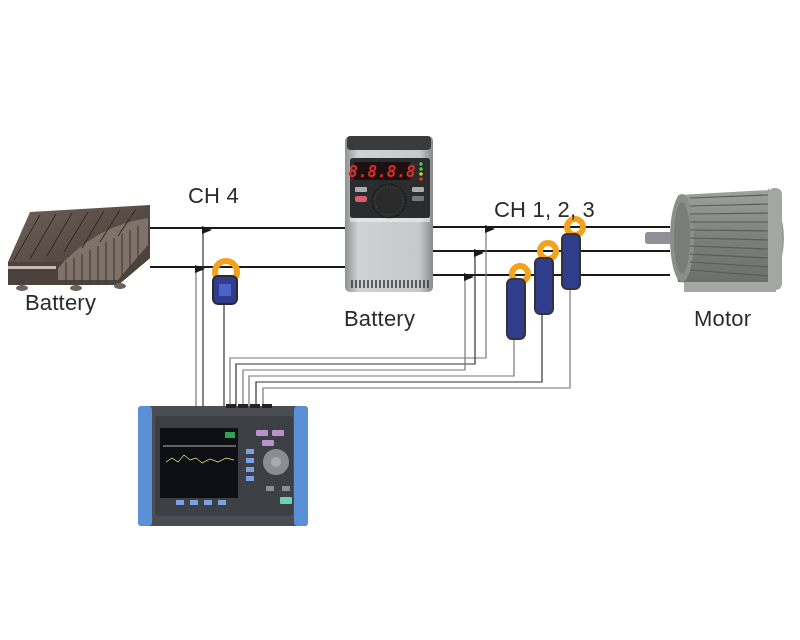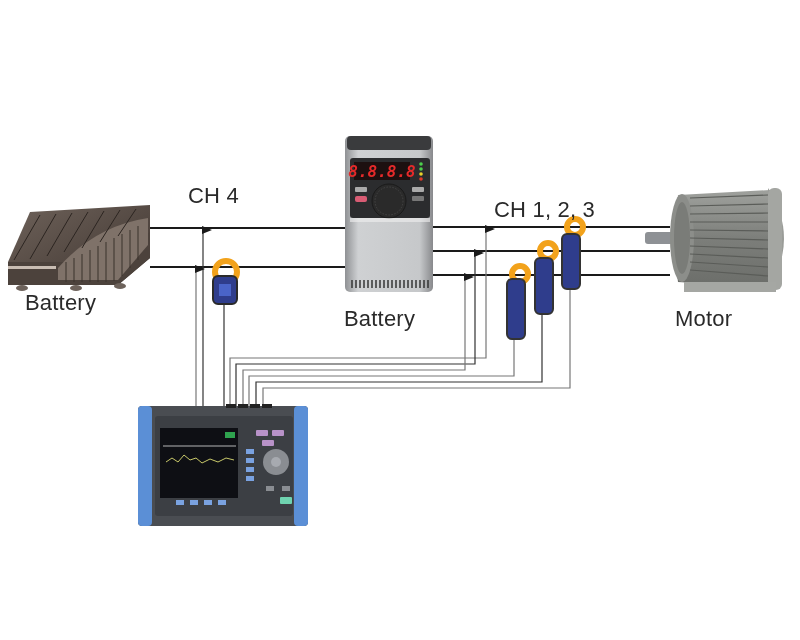--- a/index.html
+++ b/index.html
@@ -198,15 +198,15 @@
     <rect x="218" y="500" width="8" height="5" fill="#7aa2e0"></rect>
     <rect x="226" y="404" width="10" height="4" fill="#222"></rect>
     <rect x="238" y="404" width="10" height="4" fill="#222"></rect>
     <rect x="250" y="404" width="10" height="4" fill="#222"></rect>
     <rect x="262" y="404" width="10" height="4" fill="#222"></rect>
   </g>
 </svg>
 
 <div class="label" style="left:25px; top:290px;">Battery</div>
 <div class="label" style="left:344px; top:306px;">Battery</div>
-<div class="label" style="left:675px; top:306px;">Motor</div>
+<div class="label" style="left:694px; top:306px;">Motor</div>
 <div class="label" style="left:188px; top:183px;">CH 4</div>
 <div class="label" style="left:494px; top:197px;text-align:center;">CH 1, 2, 3</div>
 
 </body></html>

